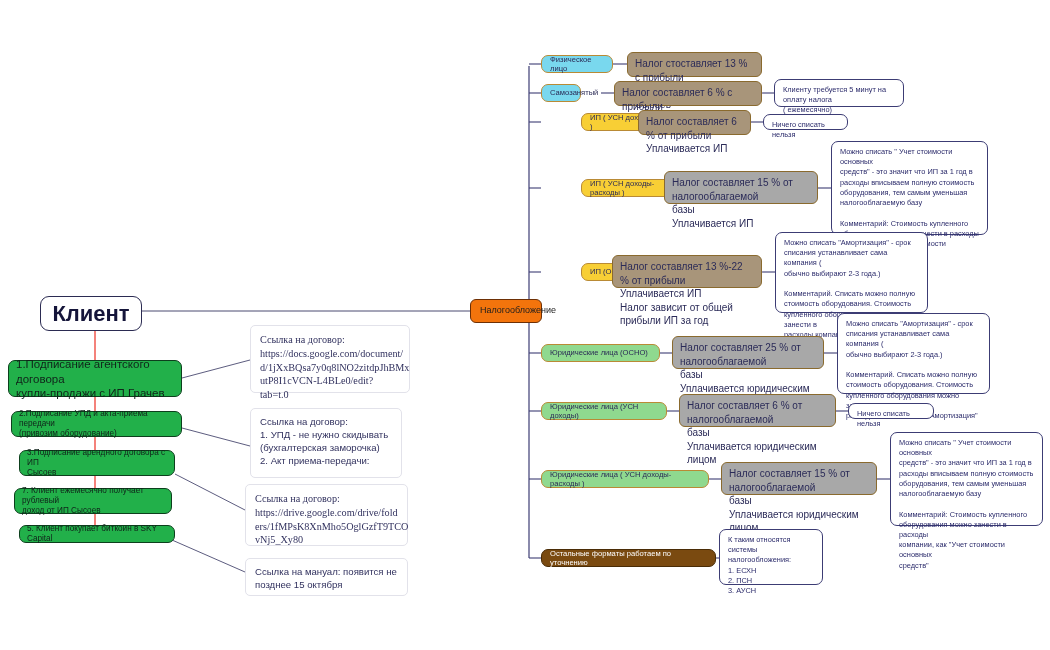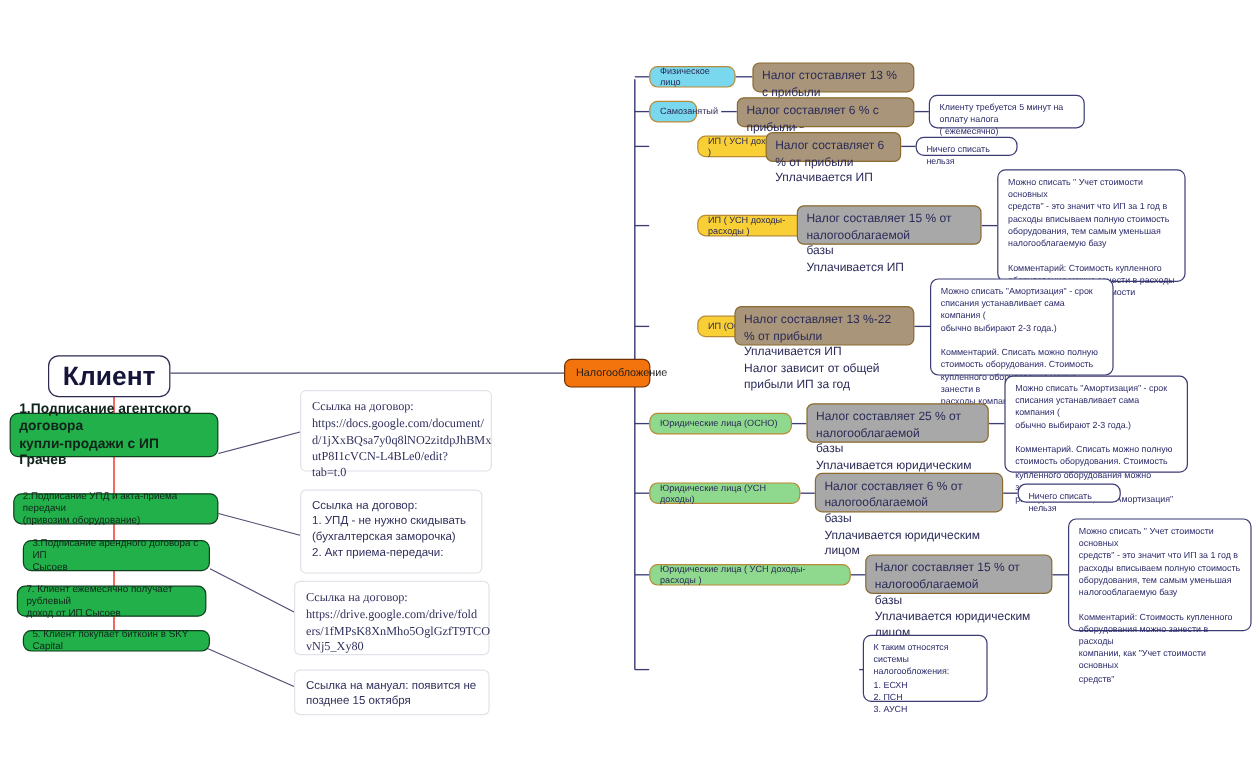--- a/index.html
+++ b/index.html
@@ -111,21 +111,21 @@
     <path d="M762 272 L775 272" stroke="#3c3c74" stroke-width="1.1" fill="none"></path>
     <path d="M824 353 L837 353" stroke="#3c3c74" stroke-width="1.1" fill="none"></path>
     <path d="M836 411 L848 411" stroke="#3c3c74" stroke-width="1.1" fill="none"></path>
     <path d="M877 479 L890 479" stroke="#3c3c74" stroke-width="1.1" fill="none"></path>
   </svg>
 
   <div class="node client" style="left:40px;top:296px;width:102px;height:35px;">
     <span class="txt">Клиент</span>
   </div>
 
-  <div class="node step big" style="left:8px;top:344px;width:174px;height:37px;font-weight:bold;">
+  <div class="node step big" style="left:8px;top:360px;width:174px;height:37px;">
     <span class="txt">1.Подписание агентского договора
 купли-продажи с ИП Грачев</span>
   </div>
 
   <div class="node step sm" style="left:11px;top:411px;width:171px;height:26px;">
     <span class="txt">2.Подписание УПД и акта-приема передачи
 (привозим оборудование)</span>
   </div>
 
   <div class="node step sm" style="left:19px;top:450px;width:156px;height:26px;">
@@ -288,20 +288,23 @@
 расходы вписываем полную стоимость
 оборудования, тем самым уменьшая
 налогооблагаемую базу
 
 Комментарий: Стоимость купленного
 оборудования можно занести в расходы
 компании, как  "Учет стоимости основных
 средств"</span>
   </div>
 
+  <div class="node pill brown" style="left:541px;top:549px;width:175px;height:18px;">
+    <span class="txt">Остальные форматы работаем по уточнению</span>
+  </div>
   <div class="node leaf" style="left:719px;top:529px;width:104px;height:56px;">
     <span class="txt">К таким относятся системы
 налогообложения:
 1. ЕСХН
 2. ПСН
 3. АУСН</span>
   </div>
 
 </div>
 

